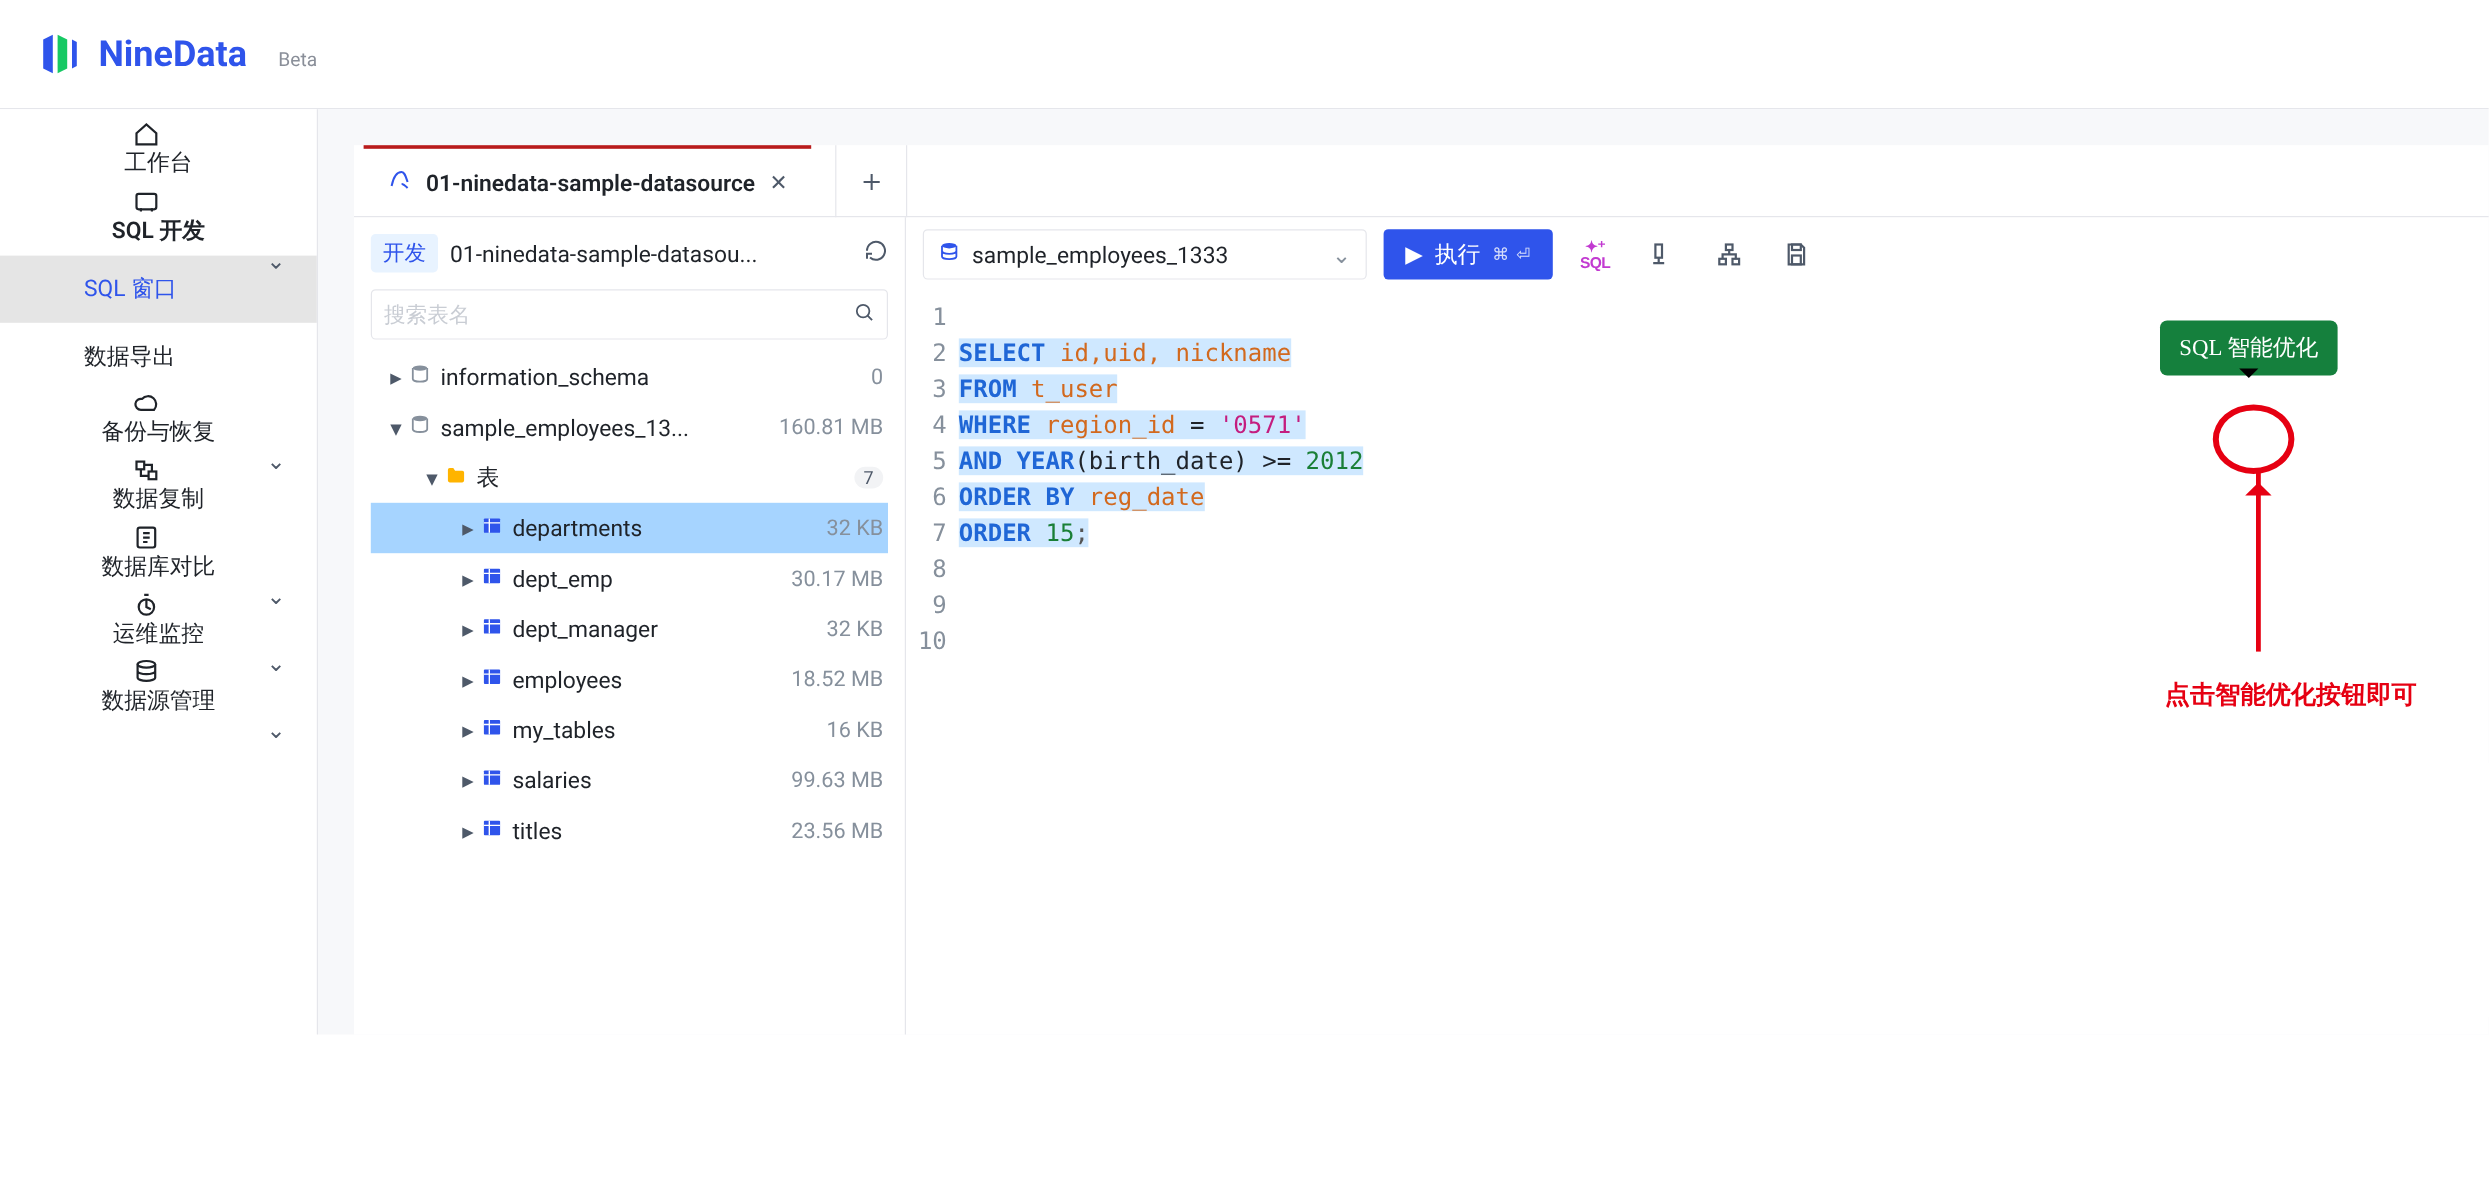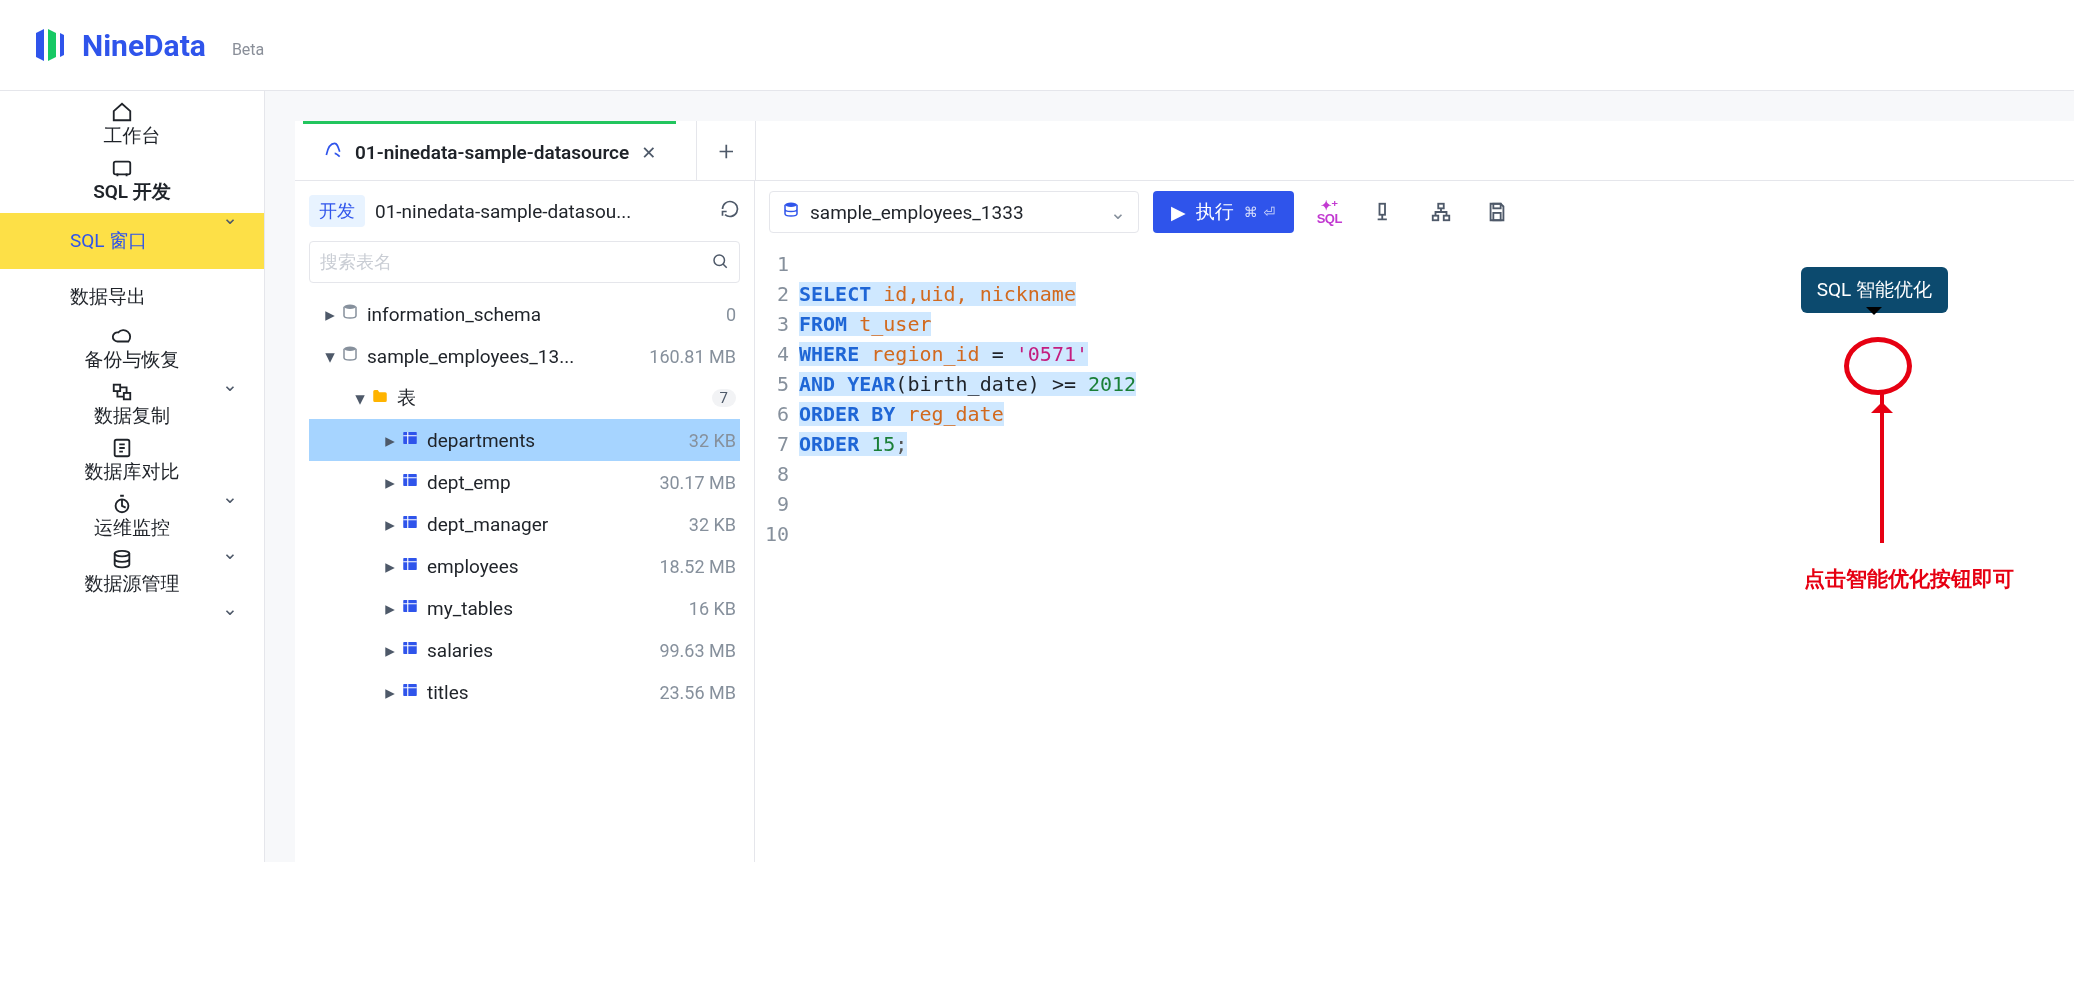--- a/index.html
+++ b/index.html
@@ -14,29 +14,29 @@
 .logo-beta { font-size: 16px; color: #8a8f99; margin-left: 14px; margin-top: 8px; }
 
 
 .body { display: flex; height: calc(1000px - 90px); border-top: 1px solid #e5e6eb; }
 .sidebar { width: 265px; background: #fff; border-right: 1px solid #e5e6eb; padding-top: 10px; }
 .sidebar-item { display: flex; align-items: center; height: 56px; padding: 0 26px; cursor: pointer; font-size: 19px; color: #1f2329; flex-direction: column; }
 .sidebar-item .s-icon { width: 24px; margin-right: 20px; display: inline-flex; justify-content: center; color: #1f2329; }
 .sidebar-item .chev { margin-left: auto; color: #4e5969; }
 .sidebar-item.group.expanded .chev { transform: rotate(180deg); }
 .sidebar-sub { padding-left: 70px; font-size: 19px; height: 56px; display: flex; align-items: center; cursor: pointer; }
-.sidebar-sub.active { background: #fde047; color: #2F54EB; }
+.sidebar-sub.active { background: #e5e5e5; color: #2F54EB; }
 .sidebar-item.group { font-weight: 500; }
 
 
 .main { flex: 1; background: #f7f8fa; display: flex; flex-direction: column; }
 .main-inner { margin: 30px 0 0 30px; background: #fff; flex: 1; display: flex; flex-direction: column; position: relative; }
 .tabs { display: flex; align-items: center; height: 60px; border-bottom: 1px solid #e5e6eb; padding-left: 8px; gap: 20px; }
 .tab { display: flex; align-items: center; height: 60px; padding: 0 20px; border-top: 3px solid transparent; gap: 12px; font-size: 19px; cursor: pointer; }
-.tab.active { border-top: 3px solid #22c55e; }
+.tab.active { border-top: 3px solid #b91c1c; }
 .tab .tab-icon { color: #2F54EB; }
 .tab .close { color: #4e5969; font-size: 18px; }
 .add-tab { width: 60px; height: 60px; border: 1px solid #e5e6eb; border-top: none; border-bottom: none; display: flex; align-items: center; justify-content: center; font-size: 26px; color: #4e5969; cursor: pointer; }
 
 .workarea { flex: 1; display: flex; }
 
 
 .explorer { width: 460px; border-right: 1px solid #e5e6eb; display: flex; flex-direction: column; padding: 14px 14px 0 14px; }
 .explorer-top { display: flex; align-items: center; gap: 10px; font-size: 19px; margin-bottom: 14px; }
 .env-tag { background: #e8f3ff; color: #2F54EB; padding: 4px 10px; border-radius: 4px; font-size: 18px; }
@@ -79,21 +79,21 @@
 .code { flex: 1; }
 .code .line { height: 30px; line-height: 30px; white-space: pre; }
 .hl { background: #cfe8ff; }
 .kw { color: #1f66d6; font-weight: 700; }
 .id { color: #d2691e; }
 .str { color: #c41d7f; }
 .num { color: #1a7f37; }
 .semi { color: #555; }
 
 
-.tooltip { position: absolute; top: 146px; right: 126px; background: #0c4a6e; color: #fff; padding: 10px 16px; border-radius: 6px; font-size: 19px; }
+.tooltip { position: absolute; top: 146px; right: 126px; background: #15803d; color: #fff; padding: 10px 16px; border-radius: 6px; font-size: 19px; font-family: Liberation Serif, serif; }
 .tooltip::after { content: ""; position: absolute; left: 50%; bottom: -10px; margin-left: -8px; border: 8px solid transparent; border-top-color: #000; }
 .ring { position: absolute; top: 216px; right: 162px; width: 68px; height: 58px; border: 5px solid #e60012; border-radius: 50%; pointer-events: none; }
 .anno-text { position: absolute; top: 425px; right: 60px; color: #e60012; font-weight: 700; font-size: 21px; margin-top: 19px; }
 .anno-arrow { position: absolute; top: 272px; right: 190px; width: 4px; height: 150px; background: #e60012; }
 .anno-arrow::before { content: ""; position: absolute; top: -2px; left: -9px; border: 11px solid transparent; border-bottom-color: #e60012; }
 .watermark { position: absolute; bottom: 6px; right: 14px; font-size: 12px; color: #be185d; }
 </style>
 </head>
 <body>
 

